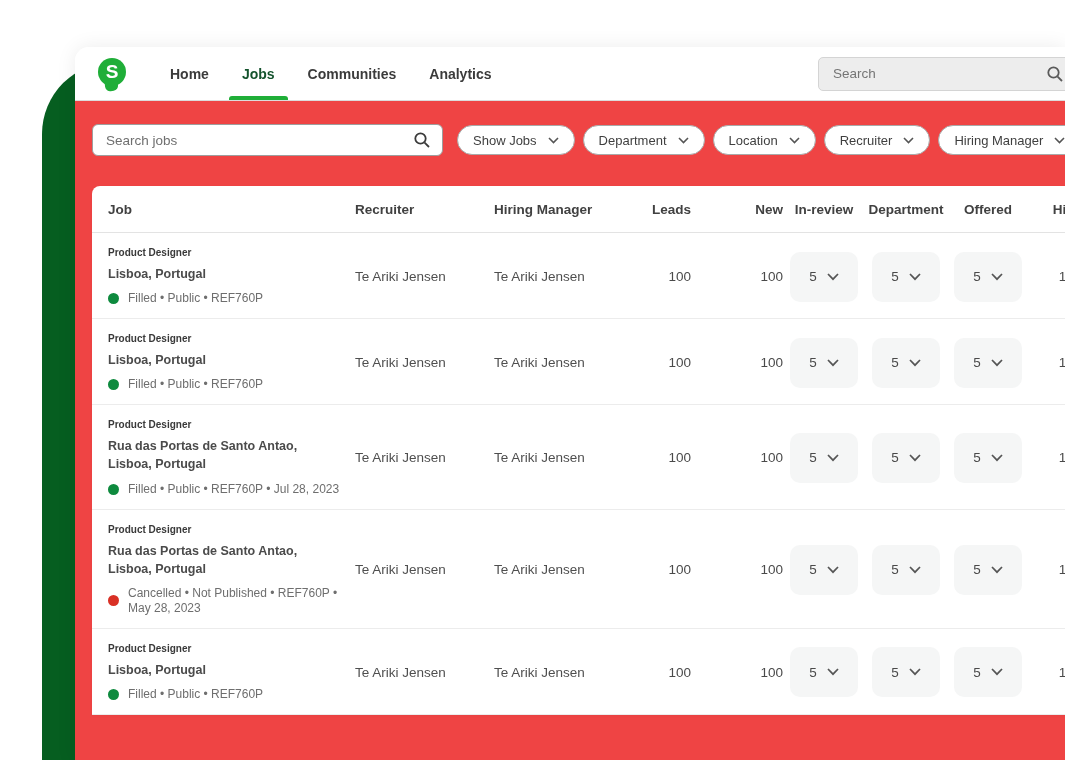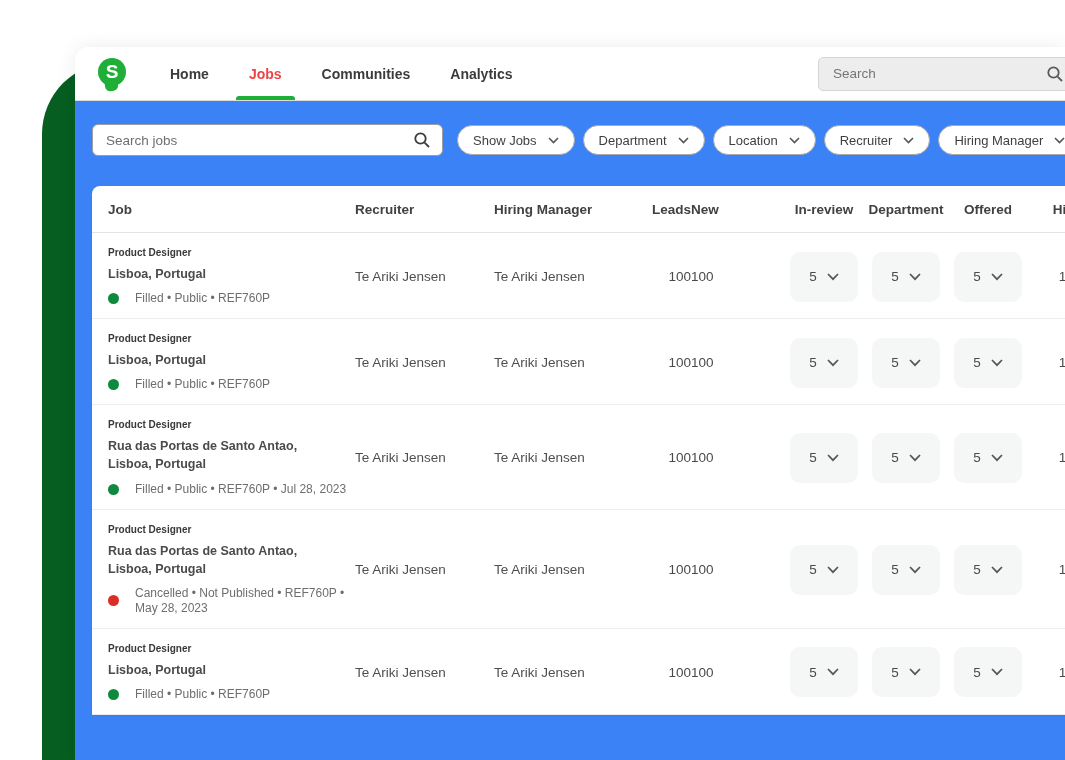--- a/index.html
+++ b/index.html
@@ -20,36 +20,36 @@
   .navbar { display:flex; align-items:center; height:54px; padding-left:21px;
     background:#ffffff; border-bottom:1px solid #dcdcdc; position:relative; }
   .logo { position:relative; width:32px; height:36px; flex-shrink:0; }
   .logo .bulb { position:absolute; left:2px; top:2px; width:28px; height:28px;
     border-radius:50%; background:#1fae38; }
   .logo .nub { position:absolute; left:9px; top:24px; width:13px; height:11px;
     border-radius:3px 3px 5px 5px; background:#1fae38; transform:rotate(-8deg); }
   .logo .letter { position:absolute; left:2px; top:2px; width:28px; height:28px;
     display:flex; align-items:center; justify-content:center; color:#ffffff;
     font-weight:bold; font-size:19px; }
-  .nav-items { display:flex; height:100%; margin-left:29px; gap:14px; }
+  .nav-items { display:flex; height:100%; margin-left:29px; gap:7px; }
   .nav-item { position:relative; display:flex; align-items:center; height:100%;
     padding:0 13px; font-size:14px; font-weight:700; color:#3b3b3b; cursor:pointer; }
-  .nav-item.active { color:#ef4444; }
+  .nav-item.active { color:#14532d; }
   .nav-item.active::after { content:""; position:absolute; left:0; right:0; bottom:0;
     height:4px; background:#1fae38; border-radius:3px 3px 0 0; }
   .nav-search { margin-left:auto; margin-right:-13px; flex-shrink:0; position:relative;
     width:260px; height:34px; }
   .nav-search input { width:100%; height:100%; background:#ededed;
     border:1px solid #d4d4d4; border-radius:5px; padding:0 40px 0 14px;
     font-size:13.5px; color:#444; font-family:inherit; outline:none; }
   .nav-search input::placeholder { color:#757575; }
   .nav-search .icon { position:absolute; right:14px; top:8px; }
 
   
-  .content { background:#3b82f6; height:659px; padding:23px 0 0 17px; }
+  .content { background:#ef4444; height:659px; padding:23px 0 0 17px; }
 
   
   .filter-row { display:flex; align-items:center; gap:8px; white-space:nowrap; }
   .search-jobs { position:relative; width:351px; height:32px; flex-shrink:0;
     margin-right:6px; }
   .search-jobs input { width:100%; height:100%; background:#ffffff;
     border:1px solid #9e9e9e; border-radius:6px; padding:0 38px 0 13px;
     font-size:13.5px; color:#444; font-family:inherit; outline:none; }
   .search-jobs input::placeholder { color:#6f6f6f; }
   .search-jobs .icon { position:absolute; right:12px; top:7px; }
@@ -61,30 +61,30 @@
   .jobs-table { margin-top:30px; width:1019px; background:#ffffff;
     border-radius:8px 0 0 0; box-shadow:0 1px 3px rgba(0,0,0,0.04); }
   .thead { display:flex; align-items:center; height:47px; padding-left:16px;
     border-bottom:1px solid #e3e3e3; font-size:13.5px; font-weight:700; color:#414141; }
   .trow { display:flex; align-items:center; padding:14px 0 12px 16px;
     border-bottom:1px solid #ececec; }
   .c-job { width:247px; }
   .c-rec { width:139px; font-size:13.5px; color:#4f4f4f; }
   .c-hm  { width:139px; font-size:13.5px; color:#4f4f4f; }
   .c-leads { width:58px; text-align:right; font-size:13.5px; color:#4a4a4a; }
-  .c-new { width:92px; text-align:left; font-size:13.5px; color:#4a4a4a; }
+  .c-new { width:92px; text-align:right; font-size:13.5px; color:#4a4a4a; }
   .c-stage { width:82px; display:flex; justify-content:center; }
   .thead .c-rec, .thead .c-hm { color:#414141; font-size:13.5px; }
   .thead .c-leads, .thead .c-new { color:#414141; }
   .thead .c-stage { color:#414141; }
 
   .job-title { font-size:10px; font-weight:700; color:#393939; margin-bottom:7px; }
   .job-location { font-size:12.5px; font-weight:700; color:#4b4b4b; line-height:1.45;
     max-width:232px; margin-bottom:8px; }
-  .job-status { display:flex; align-items:center; gap:16px; }
+  .job-status { display:flex; align-items:center; gap:9px; }
   .status-dot { width:11px; height:11px; border-radius:50%; flex-shrink:0;
     background:#0e8a3e; }
   .status-text { font-size:12px; color:#6e6e6e; line-height:1.25; max-width:220px; }
 
   .stage-select { display:flex; align-items:center; justify-content:center; gap:10px;
     width:68px; height:50px; border-radius:10px; background:#f5f6f6;
     font-size:13.5px; color:#4a4a4a; cursor:pointer; }
 </style>
 </head>
 <body>

